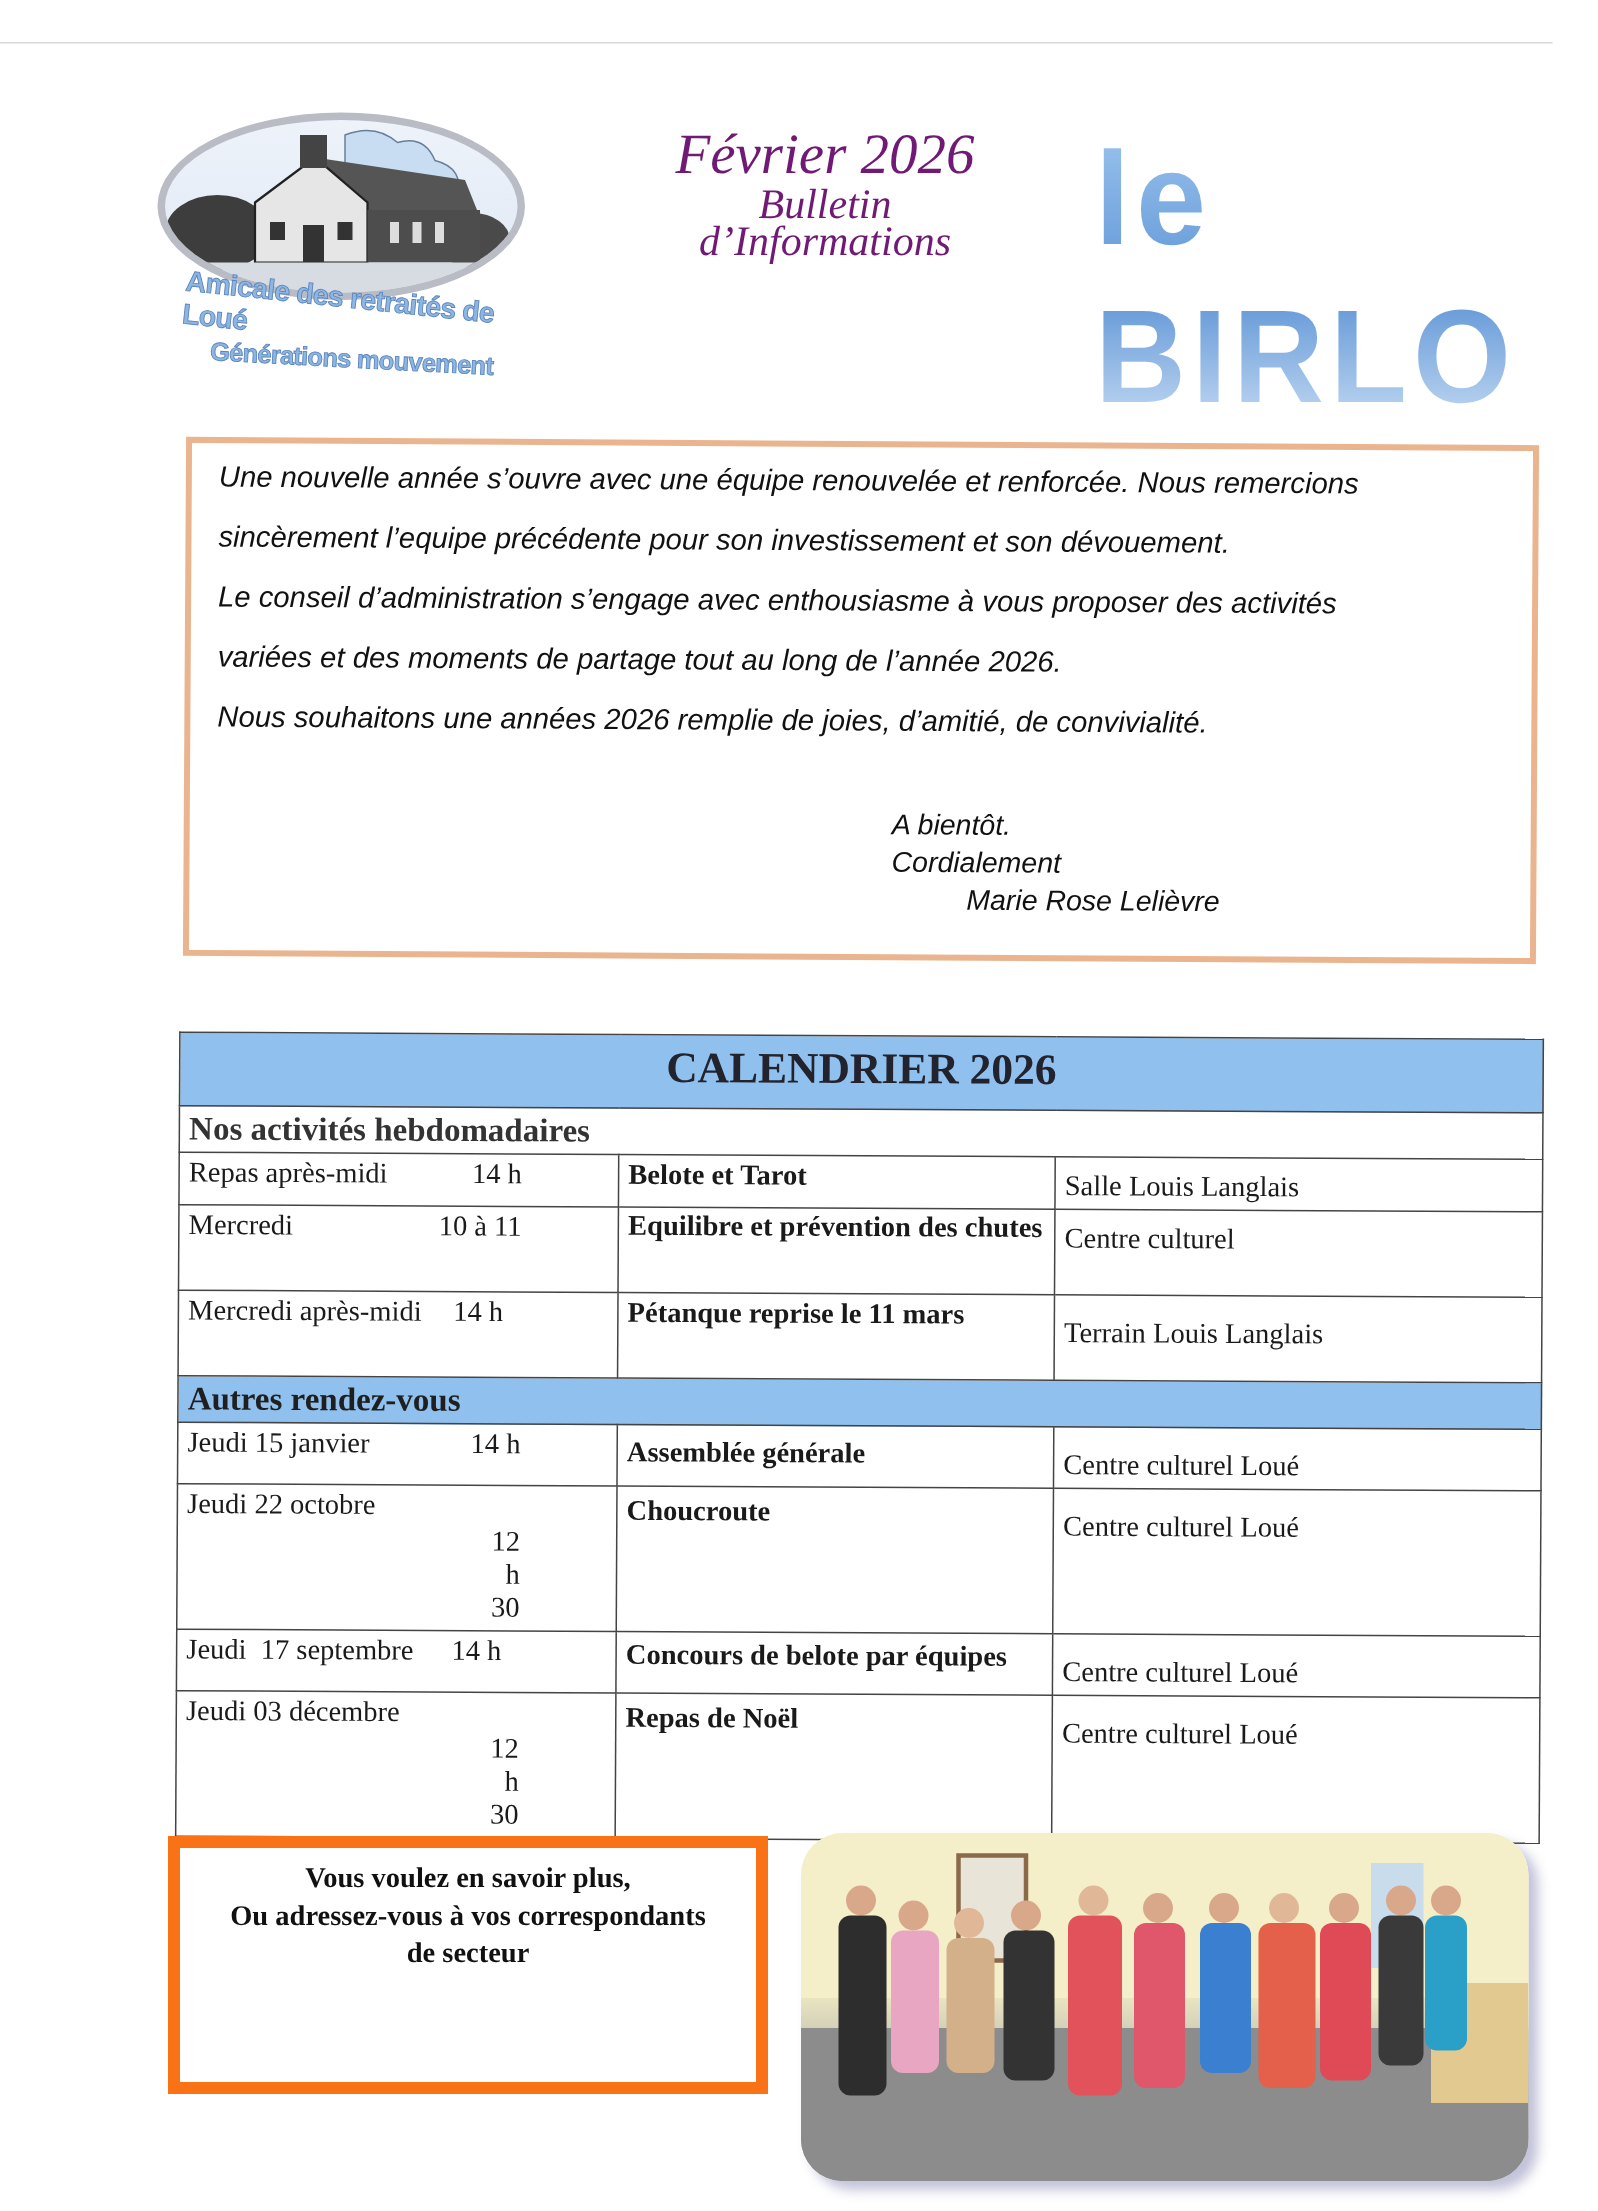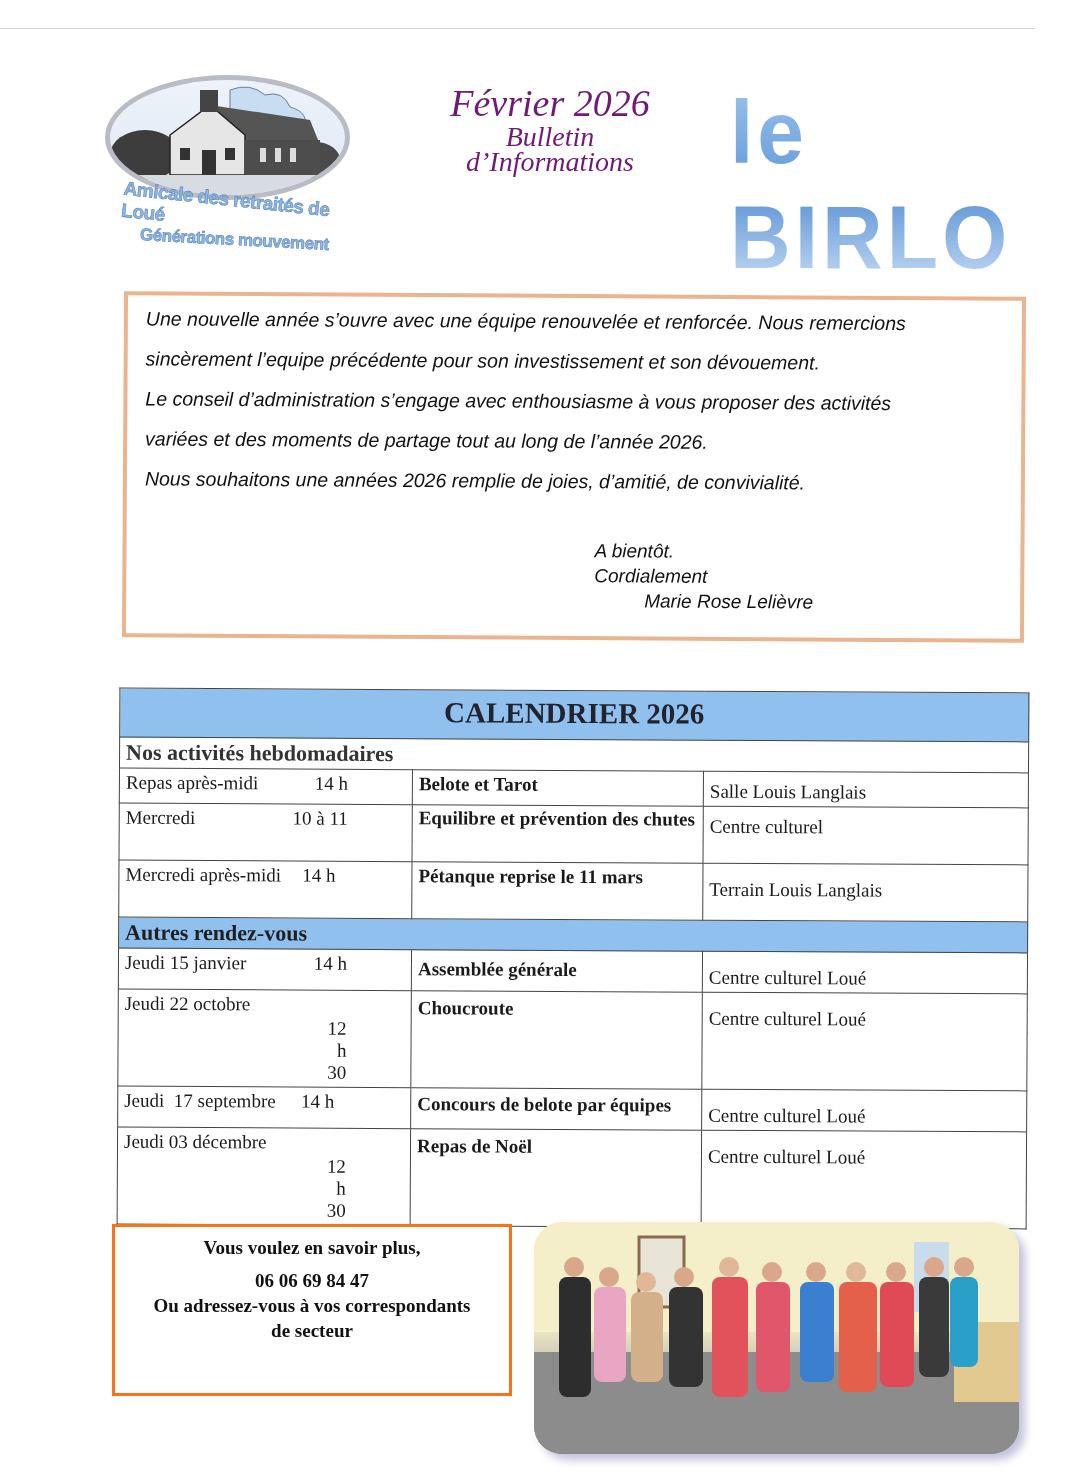--- a/index.html
+++ b/index.html
@@ -61,21 +61,21 @@
   .when { display: flex; justify-content: space-between; padding-right: 58px; }
   .when.stack { display: block; }
   .when.stack .t { display: block; text-align: right; padding-right: 0; margin-top: 2px; padding-left: 200px; }
   .tall { height: 50px; }
   .place { padding-top: 12px; display: block; }
   .place.t0 { padding-top: 6px; }
 
   
   .contact {
     position: absolute; left: 112px; top: 1224px; width: 400px; height: 172px;
-    border: 3px solid #f97316; box-sizing: border-box; text-align: center; font-weight: bold;
+    border: 8px solid #f97316; box-sizing: border-box; text-align: center; font-weight: bold;
     font-family: "Liberation Serif", serif; font-size: 19px; line-height: 25px; padding-top: 8px; color: #111;
   }
   .contact .phone { margin-top: 8px; }
 
   
   .photo {
     position: absolute; left: 534px; top: 1222px; width: 485px; height: 232px; border-radius: 28px;
     overflow: hidden; box-shadow: 6px 6px 8px rgba(120,120,170,0.45);
     background: linear-gradient(180deg, #f7f2cf 0%, #efe9c3 45%, #a8a8a8 75%, #6e6e6e 100%);
   }
@@ -221,21 +221,20 @@
       <td class="c3">
             <span class="place">Centre culturel Loué</span>
           </td>
     </tr>
   </tbody>
     </table>
 </div>
 
 <div class="contact">
   <div>Vous voulez en savoir plus,</div>
-  <div class="phone">06 06 69 84 47</div>
   <div>Ou adressez-vous à vos correspondants</div>
   <div>de secteur</div>
 </div>
 
 <div class="photo">
   <svg width="485" height="232" viewBox="0 0 485 232">
     <rect x="0" y="0" width="485" height="110" fill="#f4efc9"></rect>
     <rect x="105" y="15" width="45" height="70" fill="#e9e4d8" stroke="#8a6a4a" stroke-width="3"></rect>
     <rect x="380" y="20" width="35" height="70" fill="#c9dcec"></rect>
     <rect x="0" y="130" width="485" height="102" fill="#8c8c8c"></rect>

